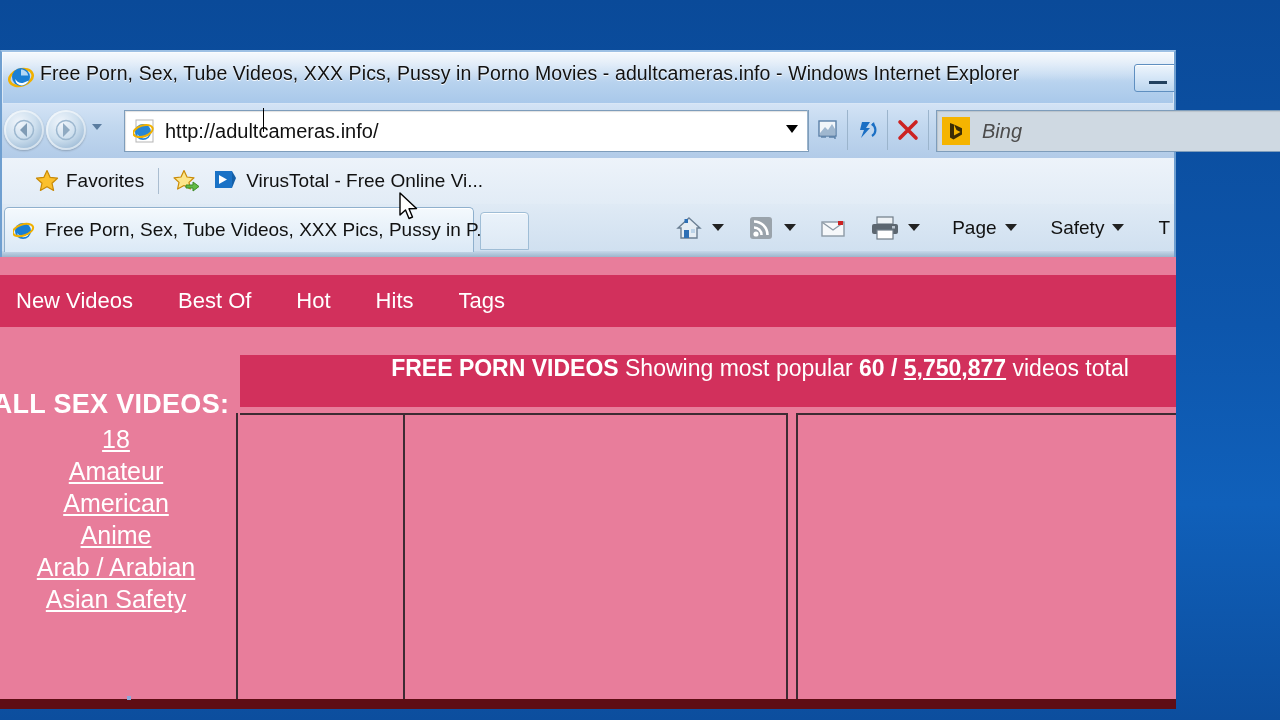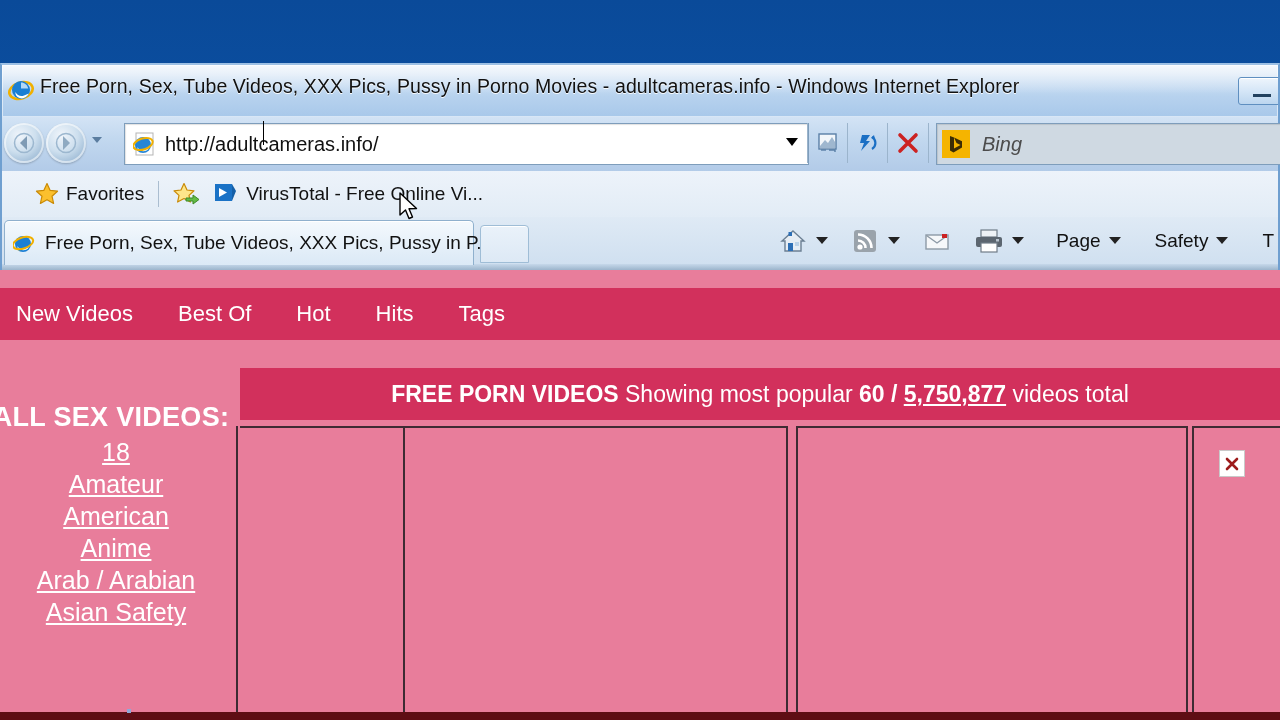--- a/index.html
+++ b/index.html
@@ -11,22 +11,22 @@
   #screen {
     position: relative;
     width: 1280px; height: 720px;
     background: linear-gradient(180deg, #0a4a99 0%, #0d56ac 45%, #1060ba 70%, #0c4e9e 100%);
     overflow: hidden;
   }
 
   
   #ie-window {
     position: absolute;
-    left: 0; top: 63px;
-    width: 1280px; height: 654px;
+    left: 0; top: 50px;
+    width: 1176px; height: 654px;
     background: #cfe0f2;
   }
 
   
   .titlebar {
     position: relative;
     height: 52px;
     background: linear-gradient(180deg,#e9f1fa 0%, #cfe1f4 30%, #b7d2ee 60%, #a8c8ea 100%);
     border-top: 2px solid #9dc0e4;
     border-left: 2px solid #6f9fd0;
@@ -266,21 +266,21 @@
     width: 2px; height: 296px; background: #3d2b33;
   }
 
   .content {
     position: absolute; left: 240px; top: 0;
     width: 1040px; height: 354px;
   }
   .content-header {
     height: 52px;
     background: #D2305C;
-    display: flex; align-items: center; justify-content: center;
+    display: flex; justify-content: center;
     overflow: hidden;
   }
   .ch-text { font-size: 23px; color: #fff; white-space: nowrap; }
   .ch-text .strong { font-weight: bold; }
   .ch-text .total { font-weight: bold; text-decoration: underline; }
   .ch-gap { height: 6px; background: #E87D9B; }
 
   .thumbs {
     position: relative;
     height: 296px;

